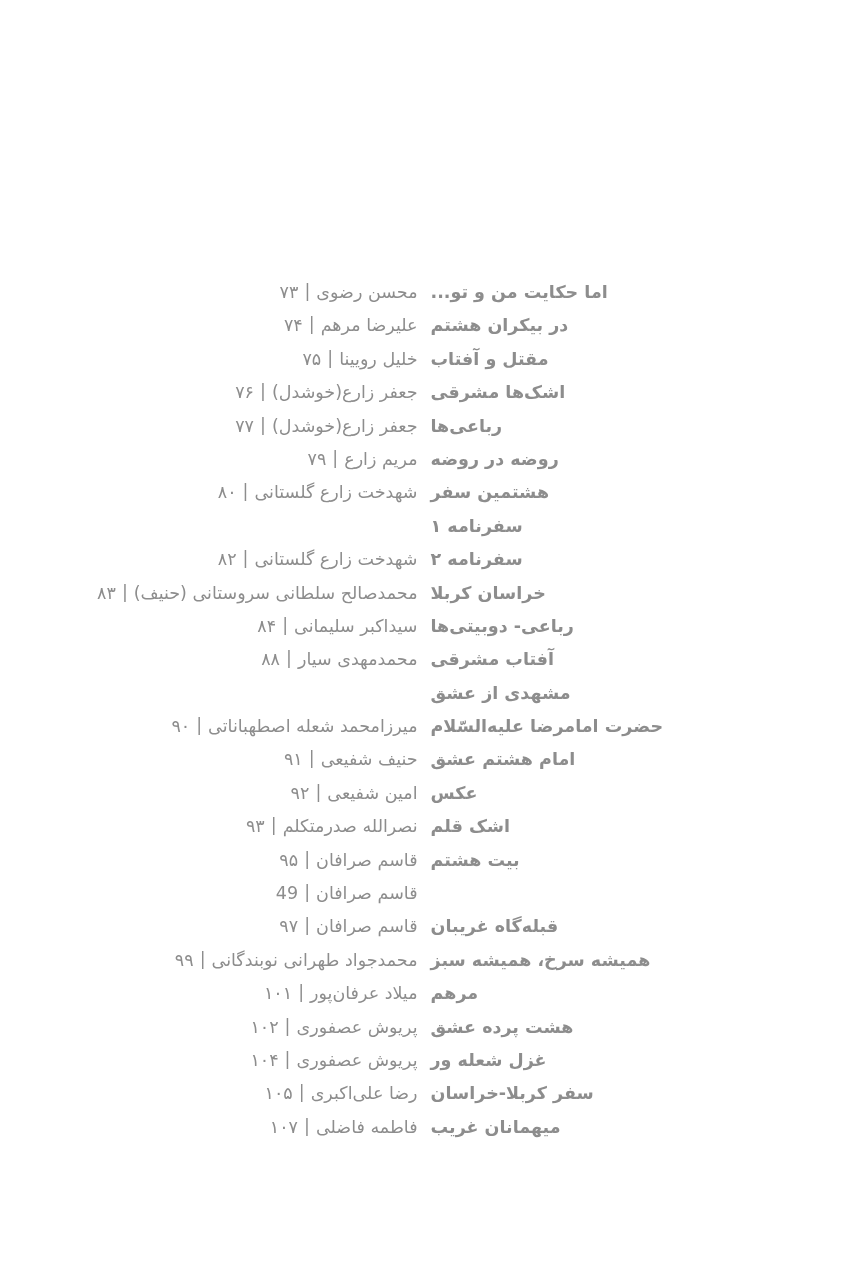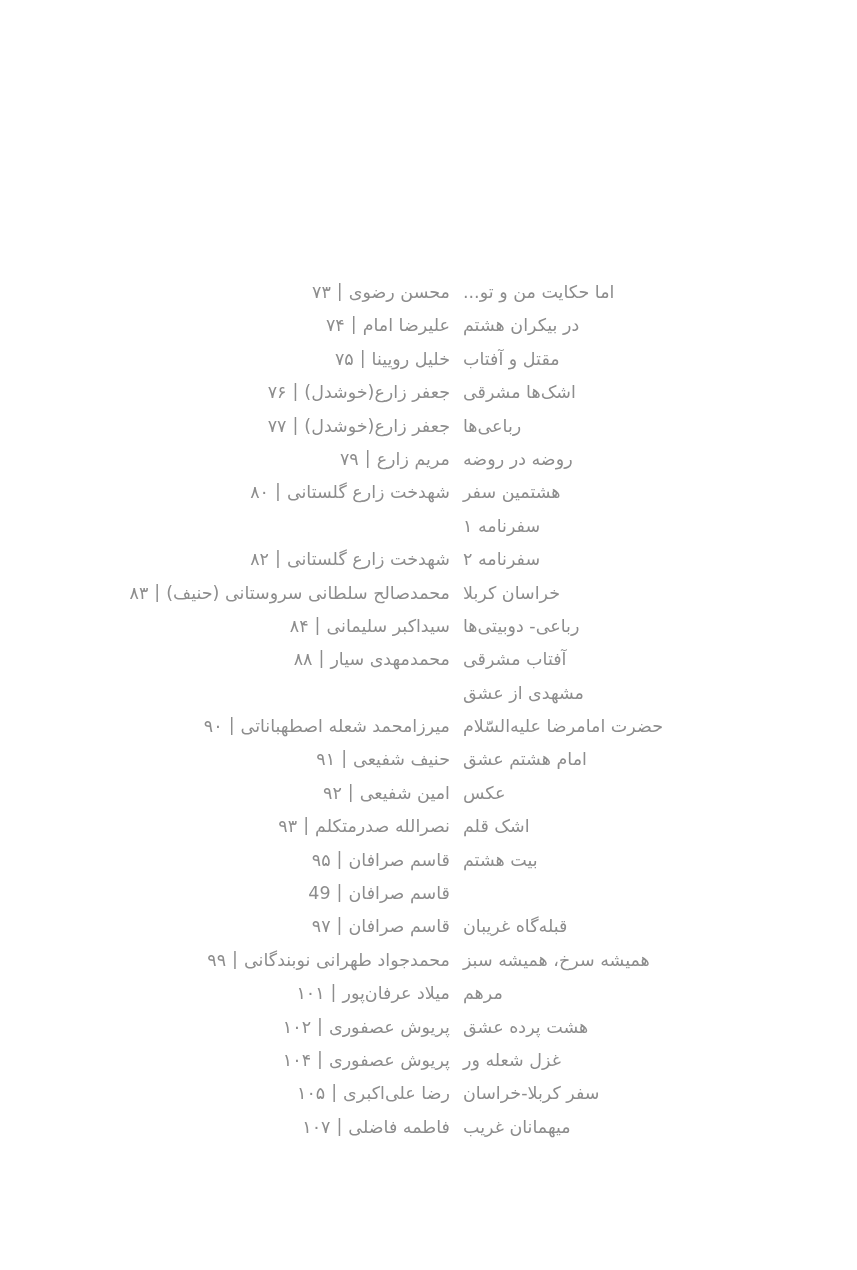--- a/index.html
+++ b/index.html
@@ -29,20 +29,21 @@
     font-size: 17.5px;
   }
   .cell {
     height: 33.4px;
     line-height: 33.4px;
     white-space: nowrap;
   }
   .cell-title {
     grid-column: 1;
     text-align: end; 
+    font-weight: bold;
   }
   .cell-author {
     grid-column: 2;
     text-align: start; 
   }
   .sep {
     display: inline-block;
     margin: 0 6px;
     color: #8d8d8d;
     transform: translateY(-1px);
@@ -57,21 +58,21 @@
 
 <div class="page">
   <div class="toc-grid" id="toc-grid" style="color: rgb(141, 141, 141);">
   <div class="cell cell-title">اما حکایت من و تو...</div>
   <div class="cell cell-author">
     <span>محسن رضوی</span><span class="sep">|</span><span class="page-num">۷۳</span>
   </div>
 
   <div class="cell cell-title">در بیکران هشتم</div>
   <div class="cell cell-author">
-    <span>علیرضا امام</span><span class="sep">|</span><span class="page-num">۷۴</span>
+    <span>علیرضا مرهم</span><span class="sep">|</span><span class="page-num">۷۴</span>
   </div>
 
   <div class="cell cell-title">مقتل و آفتاب</div>
   <div class="cell cell-author">
     <span>خلیل رویینا</span><span class="sep">|</span><span class="page-num">۷۵</span>
   </div>
 
   <div class="cell cell-title">اشک‌ها مشرقی</div>
   <div class="cell cell-author">
     <span>جعفر زارع(خوشدل)</span><span class="sep">|</span><span class="page-num">۷۶</span>

